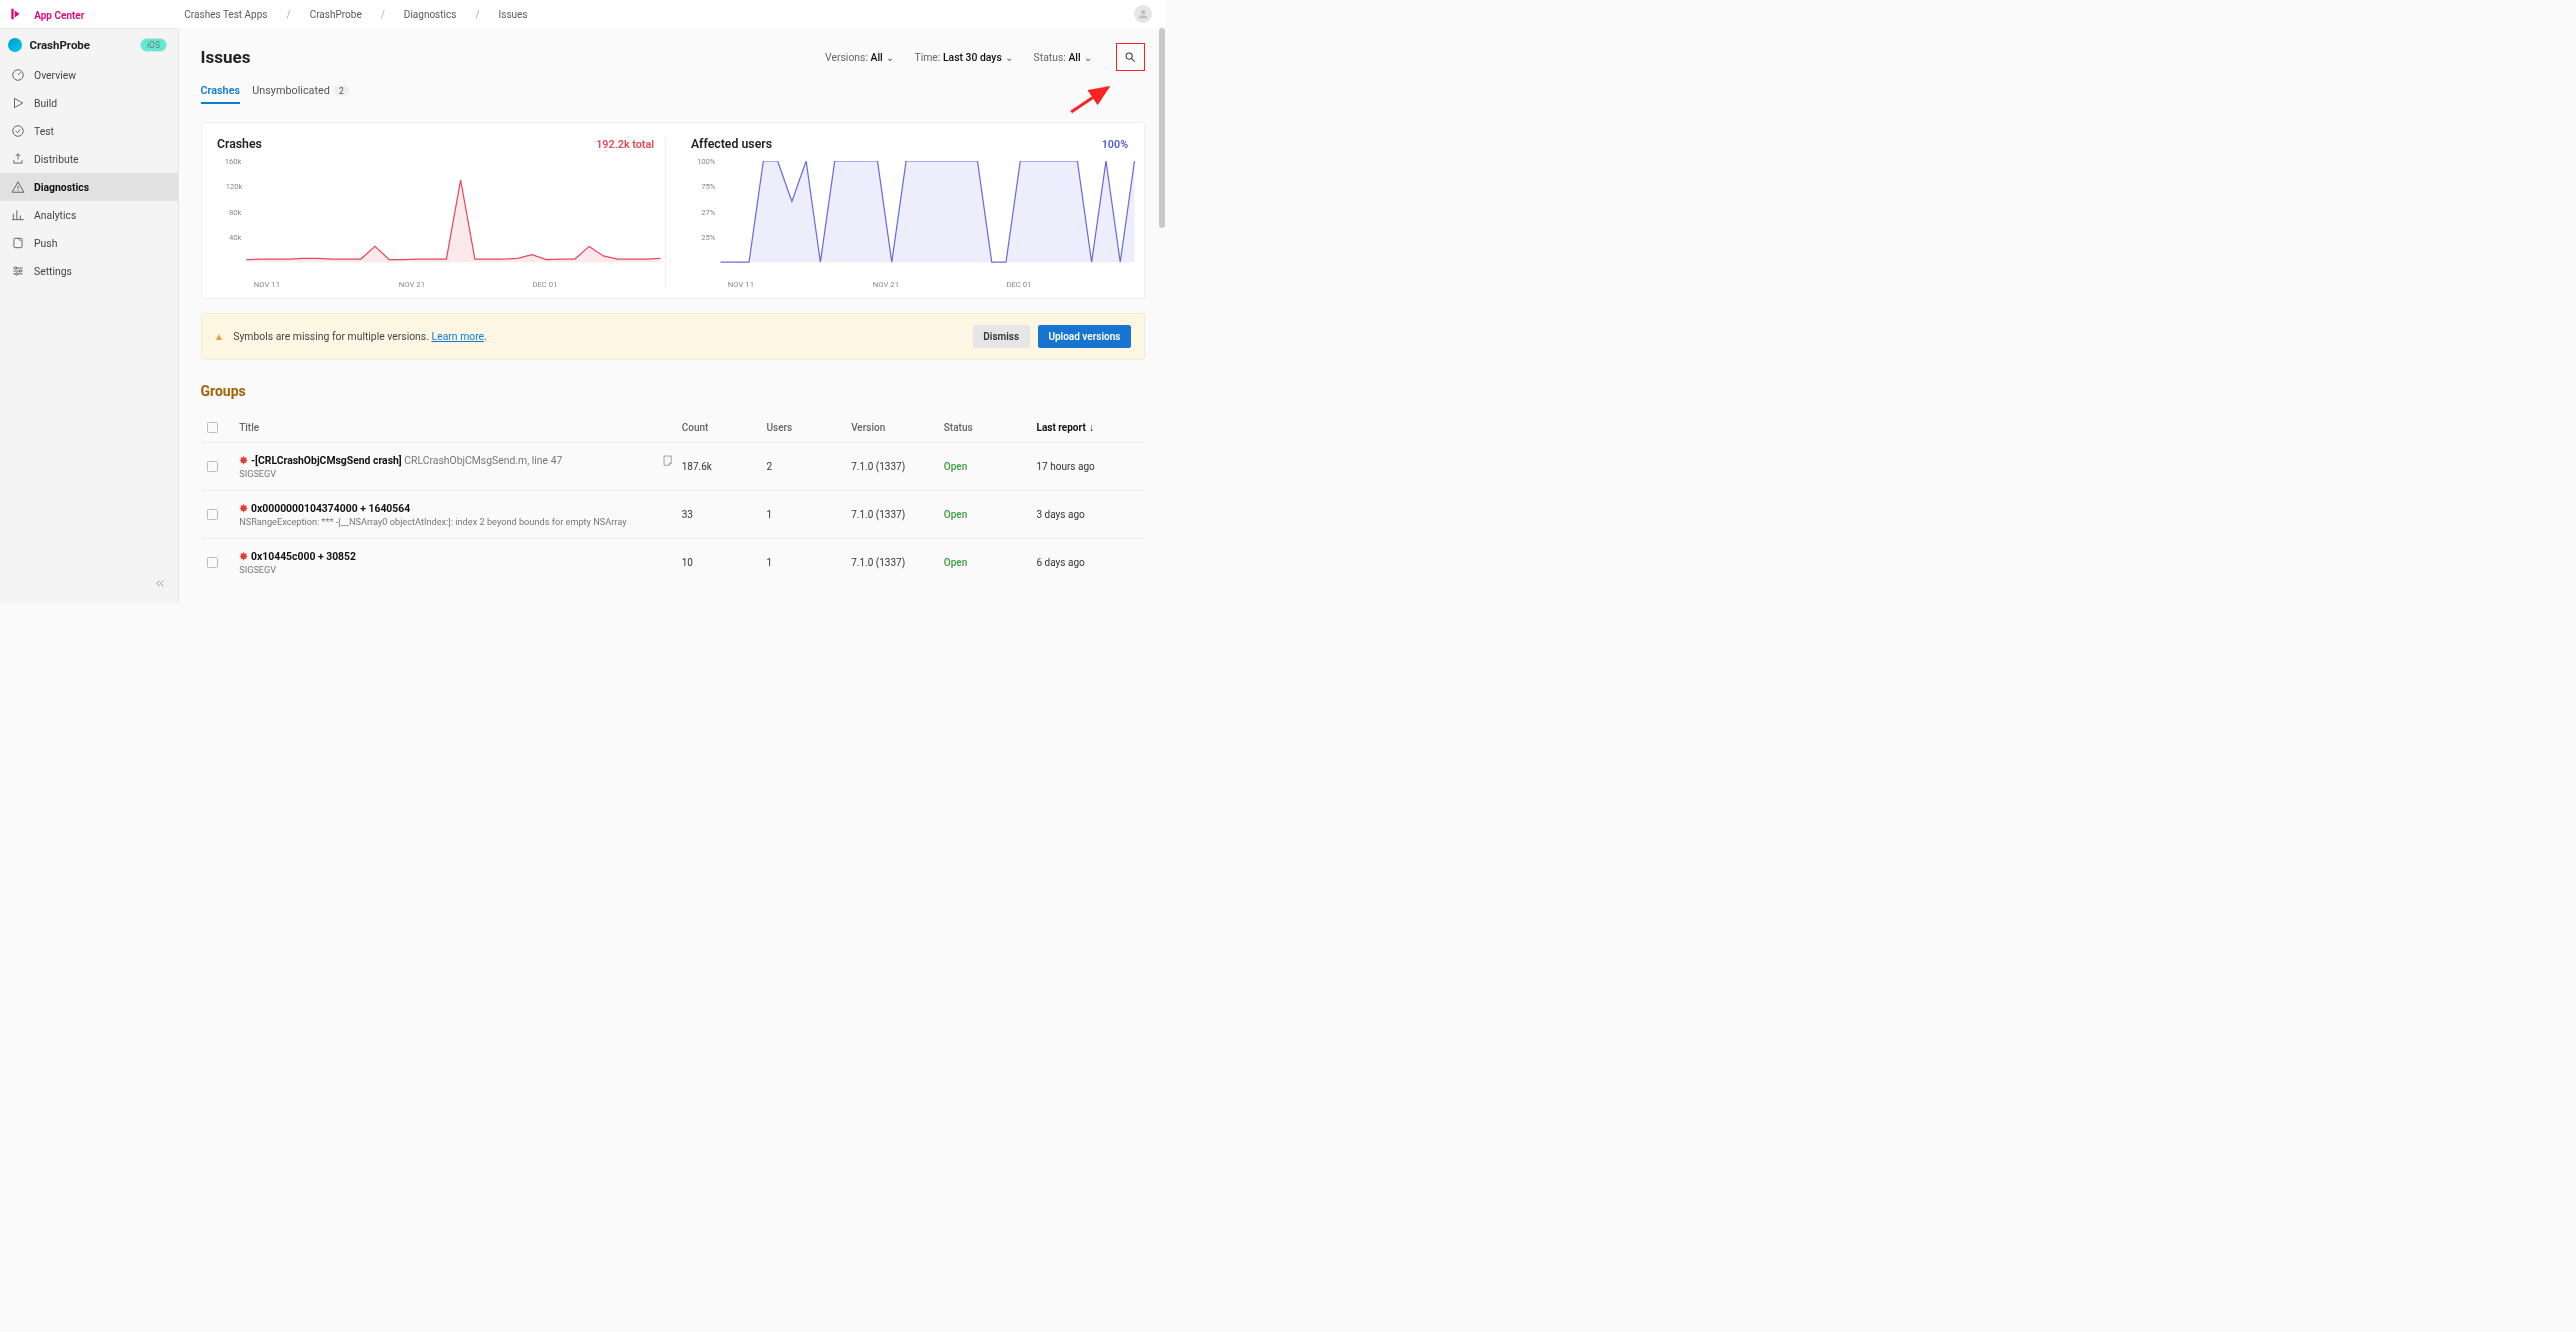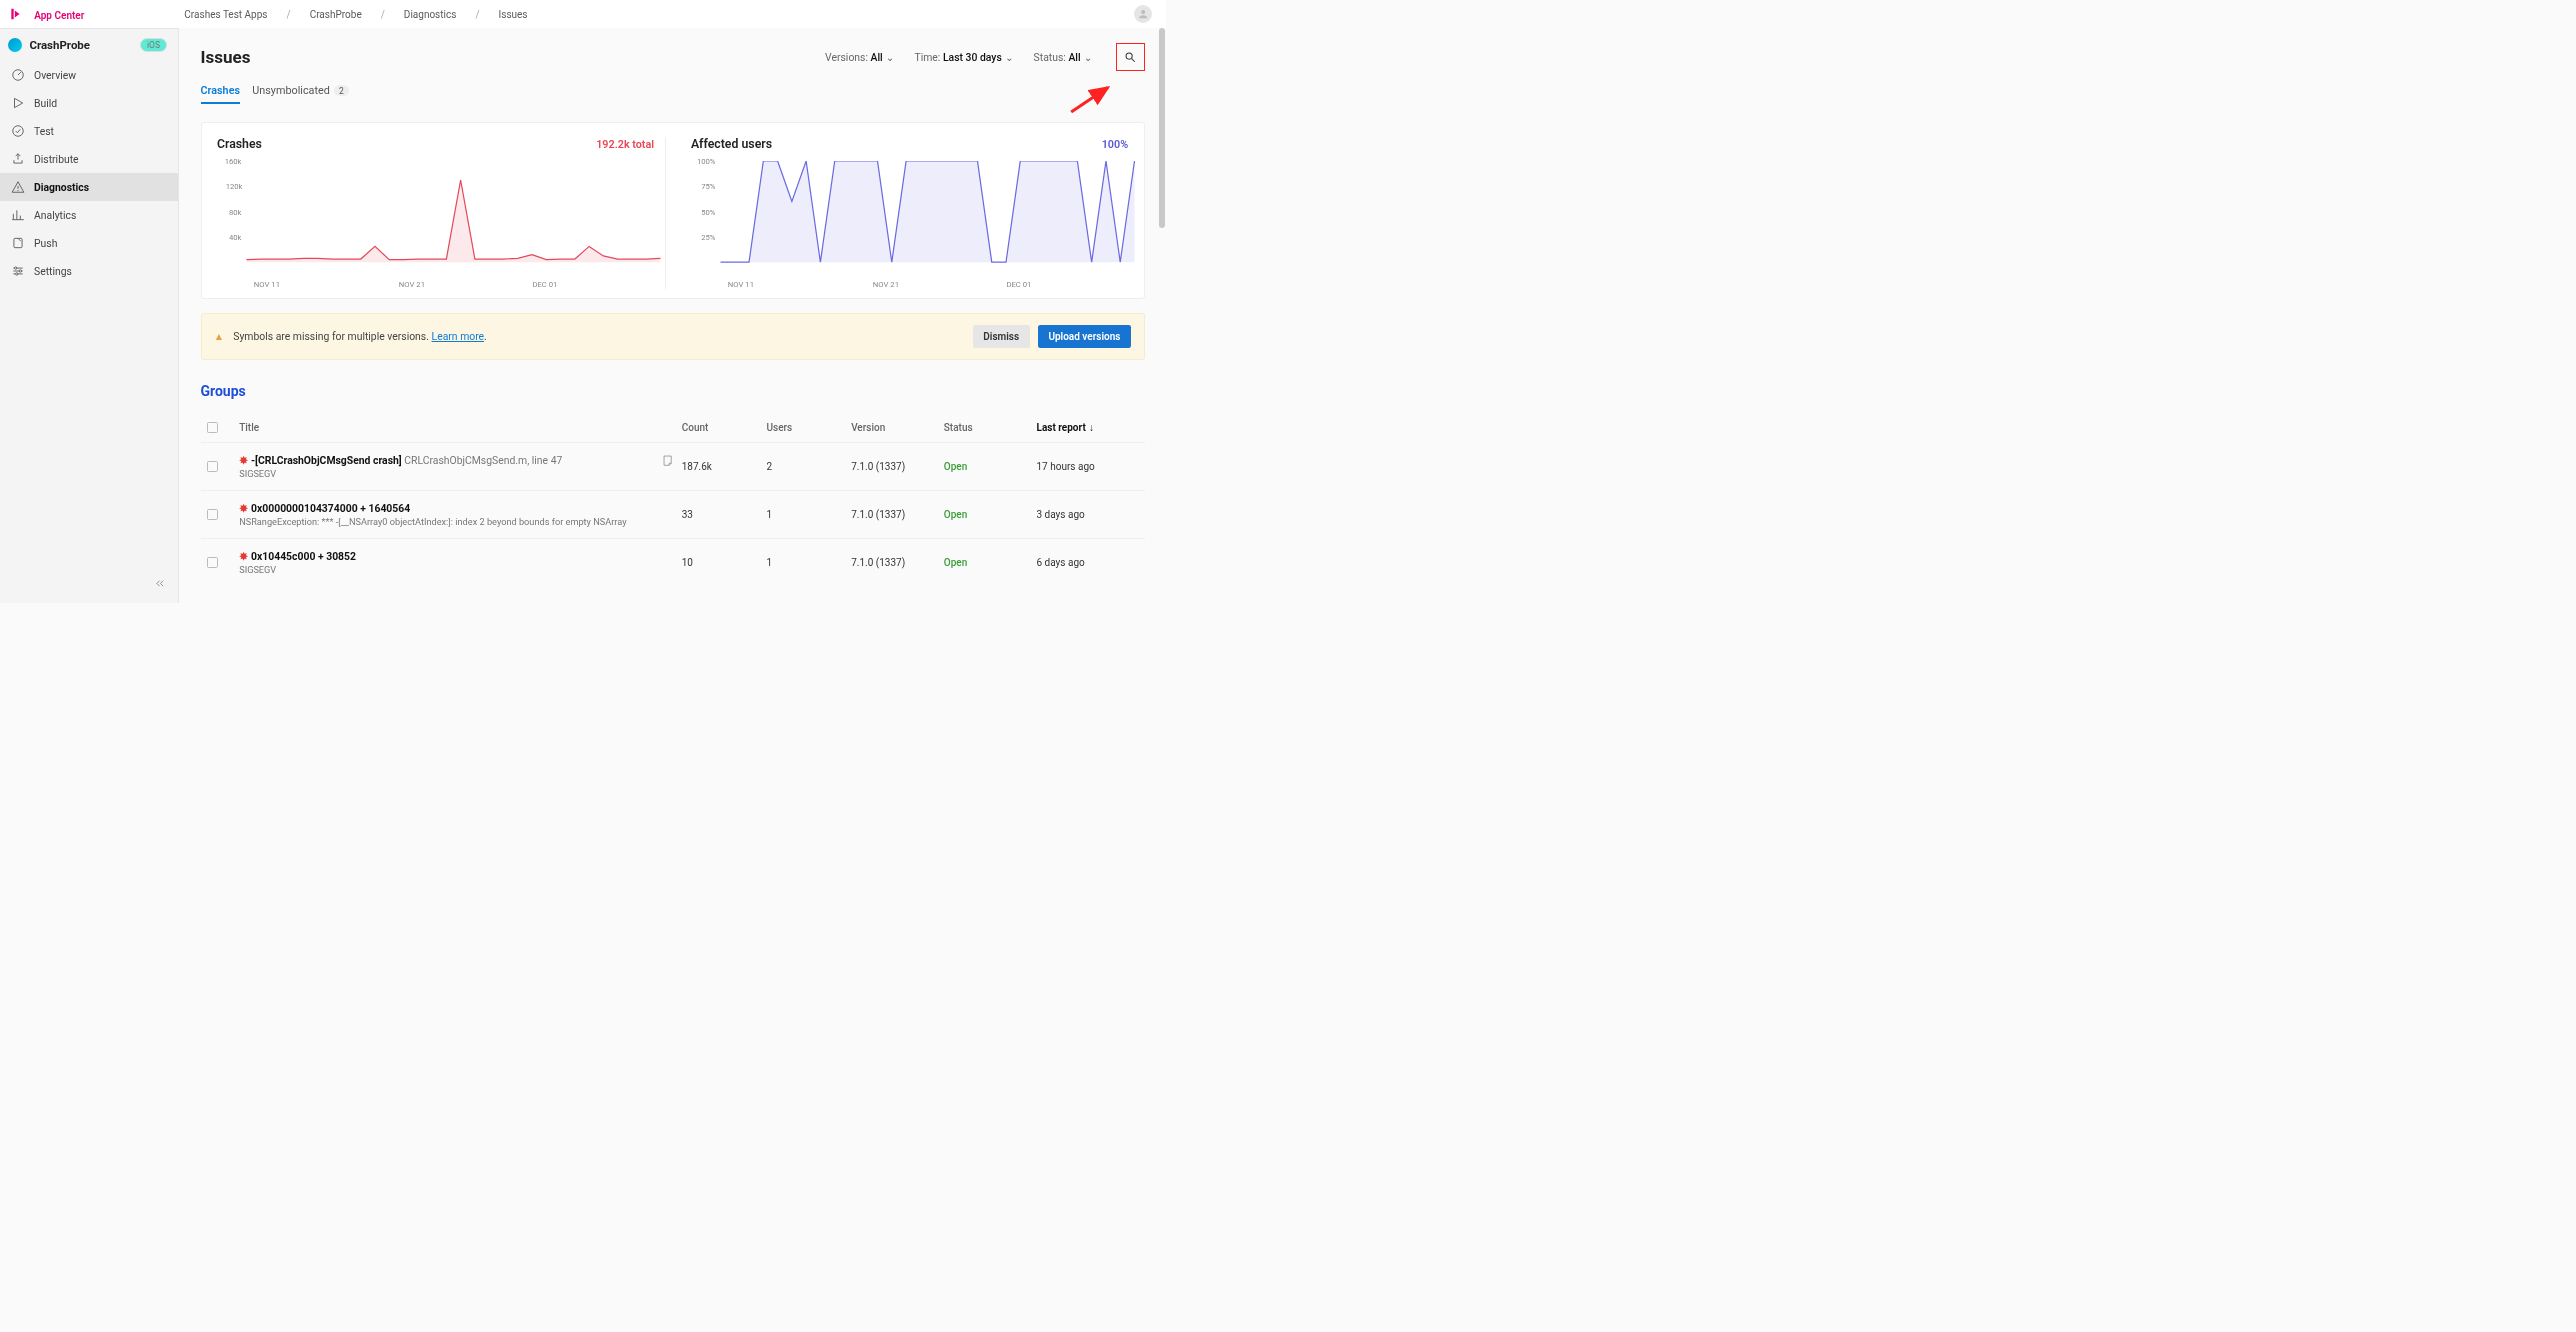--- a/index.html
+++ b/index.html
@@ -66,21 +66,21 @@
   
   .banner { margin-top: 14px; background: #fdf6e3; border:0.8px solid #f3ecd1; border-radius: 2.3px; padding: 10.8px 12.3px; display:flex; align-items:center; gap:9.2px; font-size:10.4px; color:#444;}
   .banner .warn-icon { color:#e8a33d; }
   .banner a { color:#0c7cd5; text-decoration: underline; }
   .banner .actions { margin-left:auto; display:flex; gap:7.7px; }
   .btn { font-size: 10px; font-weight:600; padding: 6.2px 10.8px; border-radius: 2.3px; cursor:pointer; }
   .btn.dismiss { background:#e6e6e6; color:#333;}
   .btn.primary { background:#1775d1; color:#fff;}
   
   
-  .groups-title { margin-top: 23px; font-size: 14px; font-weight: 700; color:#1d4ed8; }
+  .groups-title { margin-top: 23px; font-size: 14px; font-weight: 700; color:#a16207; }
   .table { margin-top: 15.4px; width: 100%; font-size: 10px; color:#333; }
   .thead, .trow { display:grid; grid-template-columns: 31px 1fr 77px 77px 85px 85px 108px; align-items: center; gap: 7.7px; }
   .thead { color:#666; font-weight:500; padding: 7.7px 0; border-bottom: 0.8px solid transparent; }
   .thead .sortable { font-weight:700; color:#111; display:flex; align-items:center; gap:3.1px;}
   .trow { padding: 10.8px 0; border-top: 0.8px solid #eee; cursor:pointer; }
   .cb { width:11.5px; height:11.5px; border:0.8px solid #bbb; border-radius:1.5px; margin-left: 6.2px; cursor:pointer; }
   .title-cell{ min-width:0; }
   .row-title { font-size:10.4px; color:#111; font-weight:700; }
   .row-title .bug { color:#e53935; margin-right:3.1px; }
   .row-sub { font-weight:400; color:#777; }
@@ -270,21 +270,21 @@
               </svg>
             </div>
         </div>
         <div class="chart-panel">
           <div class="chart-head">
             <div class="chart-title">Affected users</div>
             <div class="chart-stat purple">100%</div>
           </div>
           <div class="chart-body" id="users-body">
               <div class="y-tick" style="left: 0px; top: 79px;">25%</div>
-              <div class="y-tick" style="left: 0px; top: 54px;">50%</div>
+              <div class="y-tick" style="left: 0px; top: 54px;">27%</div>
               <div class="y-tick" style="left: 0px; top: 28.5px;">75%</div>
               <div class="y-tick" style="left: 0px; top: 3.1px;">100%</div>
               <div class="x-tick" style="left: 50px;">NOV 11</div>
               <div class="x-tick" style="left: 195px;">NOV 21</div>
               <div class="x-tick" style="left: 328px;">DEC 01</div>
               <svg class="plot" width="415" height="115" viewBox="0 0 540 150">
                 <path d="M0.0,132.0 L18.6,132.0 L37.2,132.0 L55.9,0.0 L74.5,0.0 L93.1,52.8 L111.7,0.0 L130.3,132.0 L149.0,0.0 L167.6,0.0 L186.2,0.0 L204.8,0.0 L223.4,132.0 L242.1,0.0 L260.7,0.0 L279.3,0.0 L297.9,0.0 L316.6,0.0 L335.2,0.0 L353.8,132.0 L372.4,132.0 L391.0,0.0 L409.7,0.0 L428.3,0.0 L446.9,0.0 L465.5,0.0 L484.1,132.0 L502.8,0.0 L521.4,132.0 L540.0,0.0 L540,132 L0,132 Z" fill="#6a6ae0" fill-opacity="0.12"></path>
                 <path d="M0.0,132.0 L18.6,132.0 L37.2,132.0 L55.9,0.0 L74.5,0.0 L93.1,52.8 L111.7,0.0 L130.3,132.0 L149.0,0.0 L167.6,0.0 L186.2,0.0 L204.8,0.0 L223.4,132.0 L242.1,0.0 L260.7,0.0 L279.3,0.0 L297.9,0.0 L316.6,0.0 L335.2,0.0 L353.8,132.0 L372.4,132.0 L391.0,0.0 L409.7,0.0 L428.3,0.0 L446.9,0.0 L465.5,0.0 L484.1,132.0 L502.8,0.0 L521.4,132.0 L540.0,0.0" stroke="#6a6ae0" stroke-width="1.6" fill="none"></path>
               </svg>
             </div>

